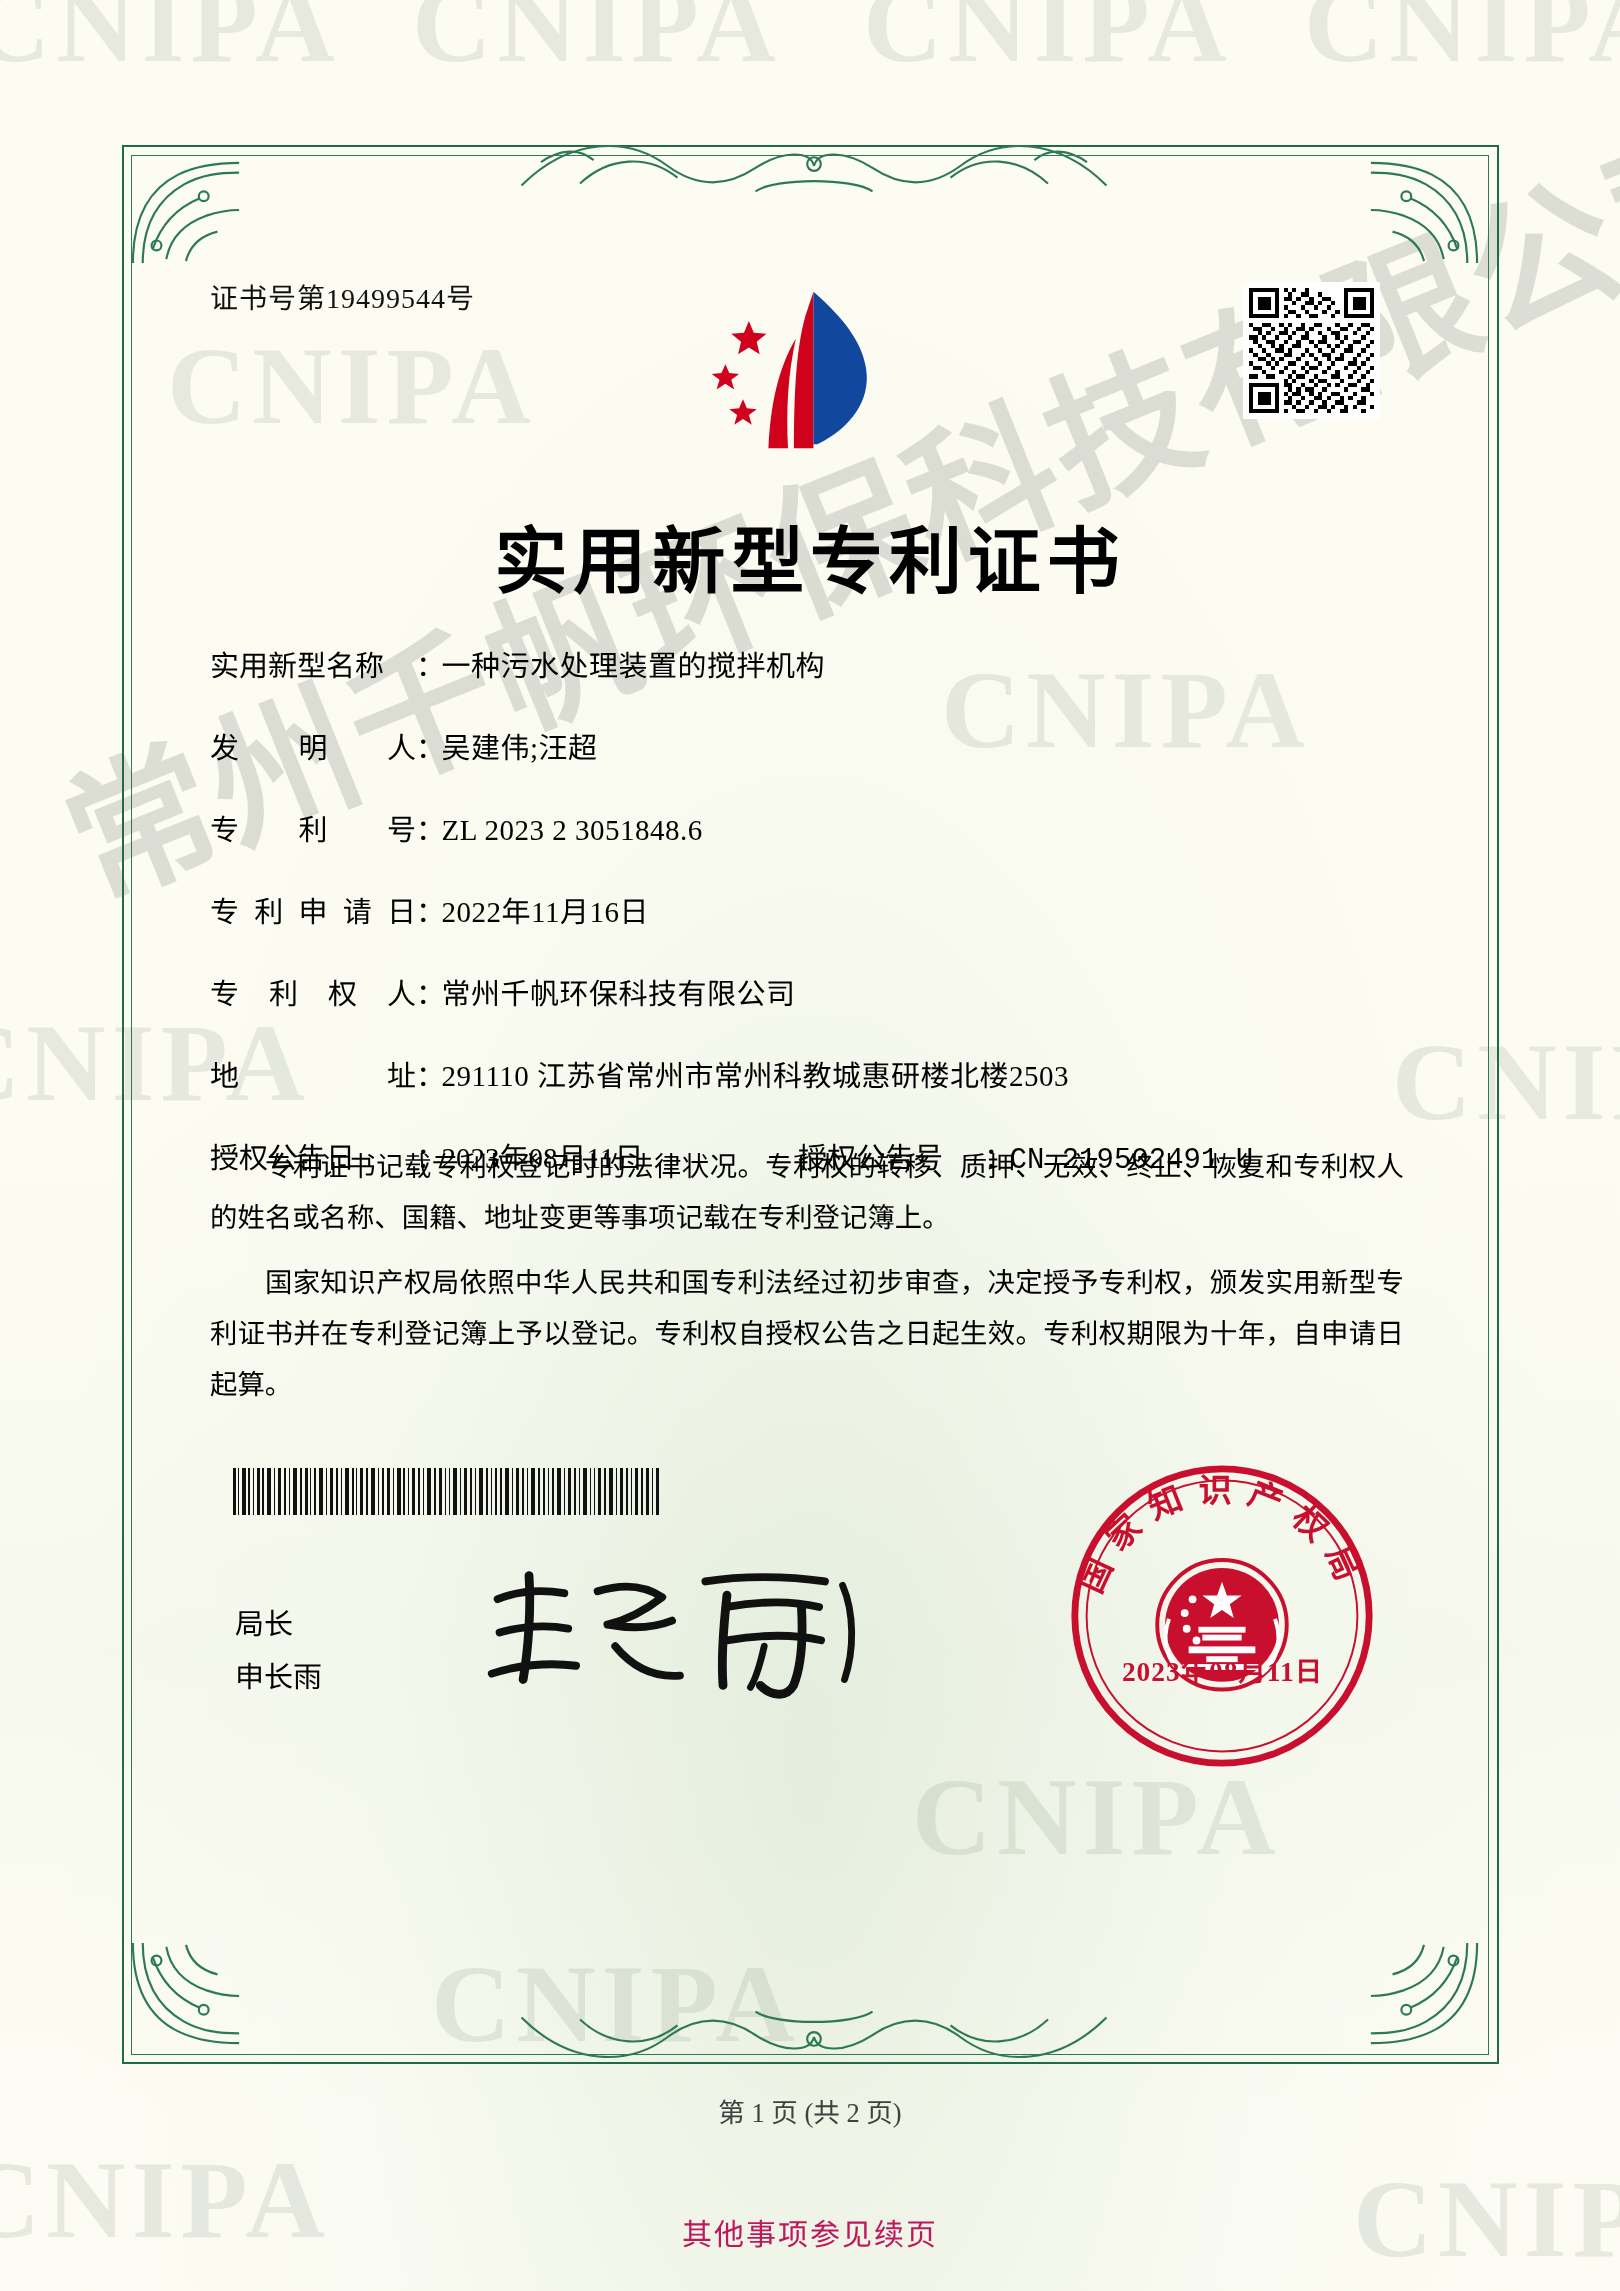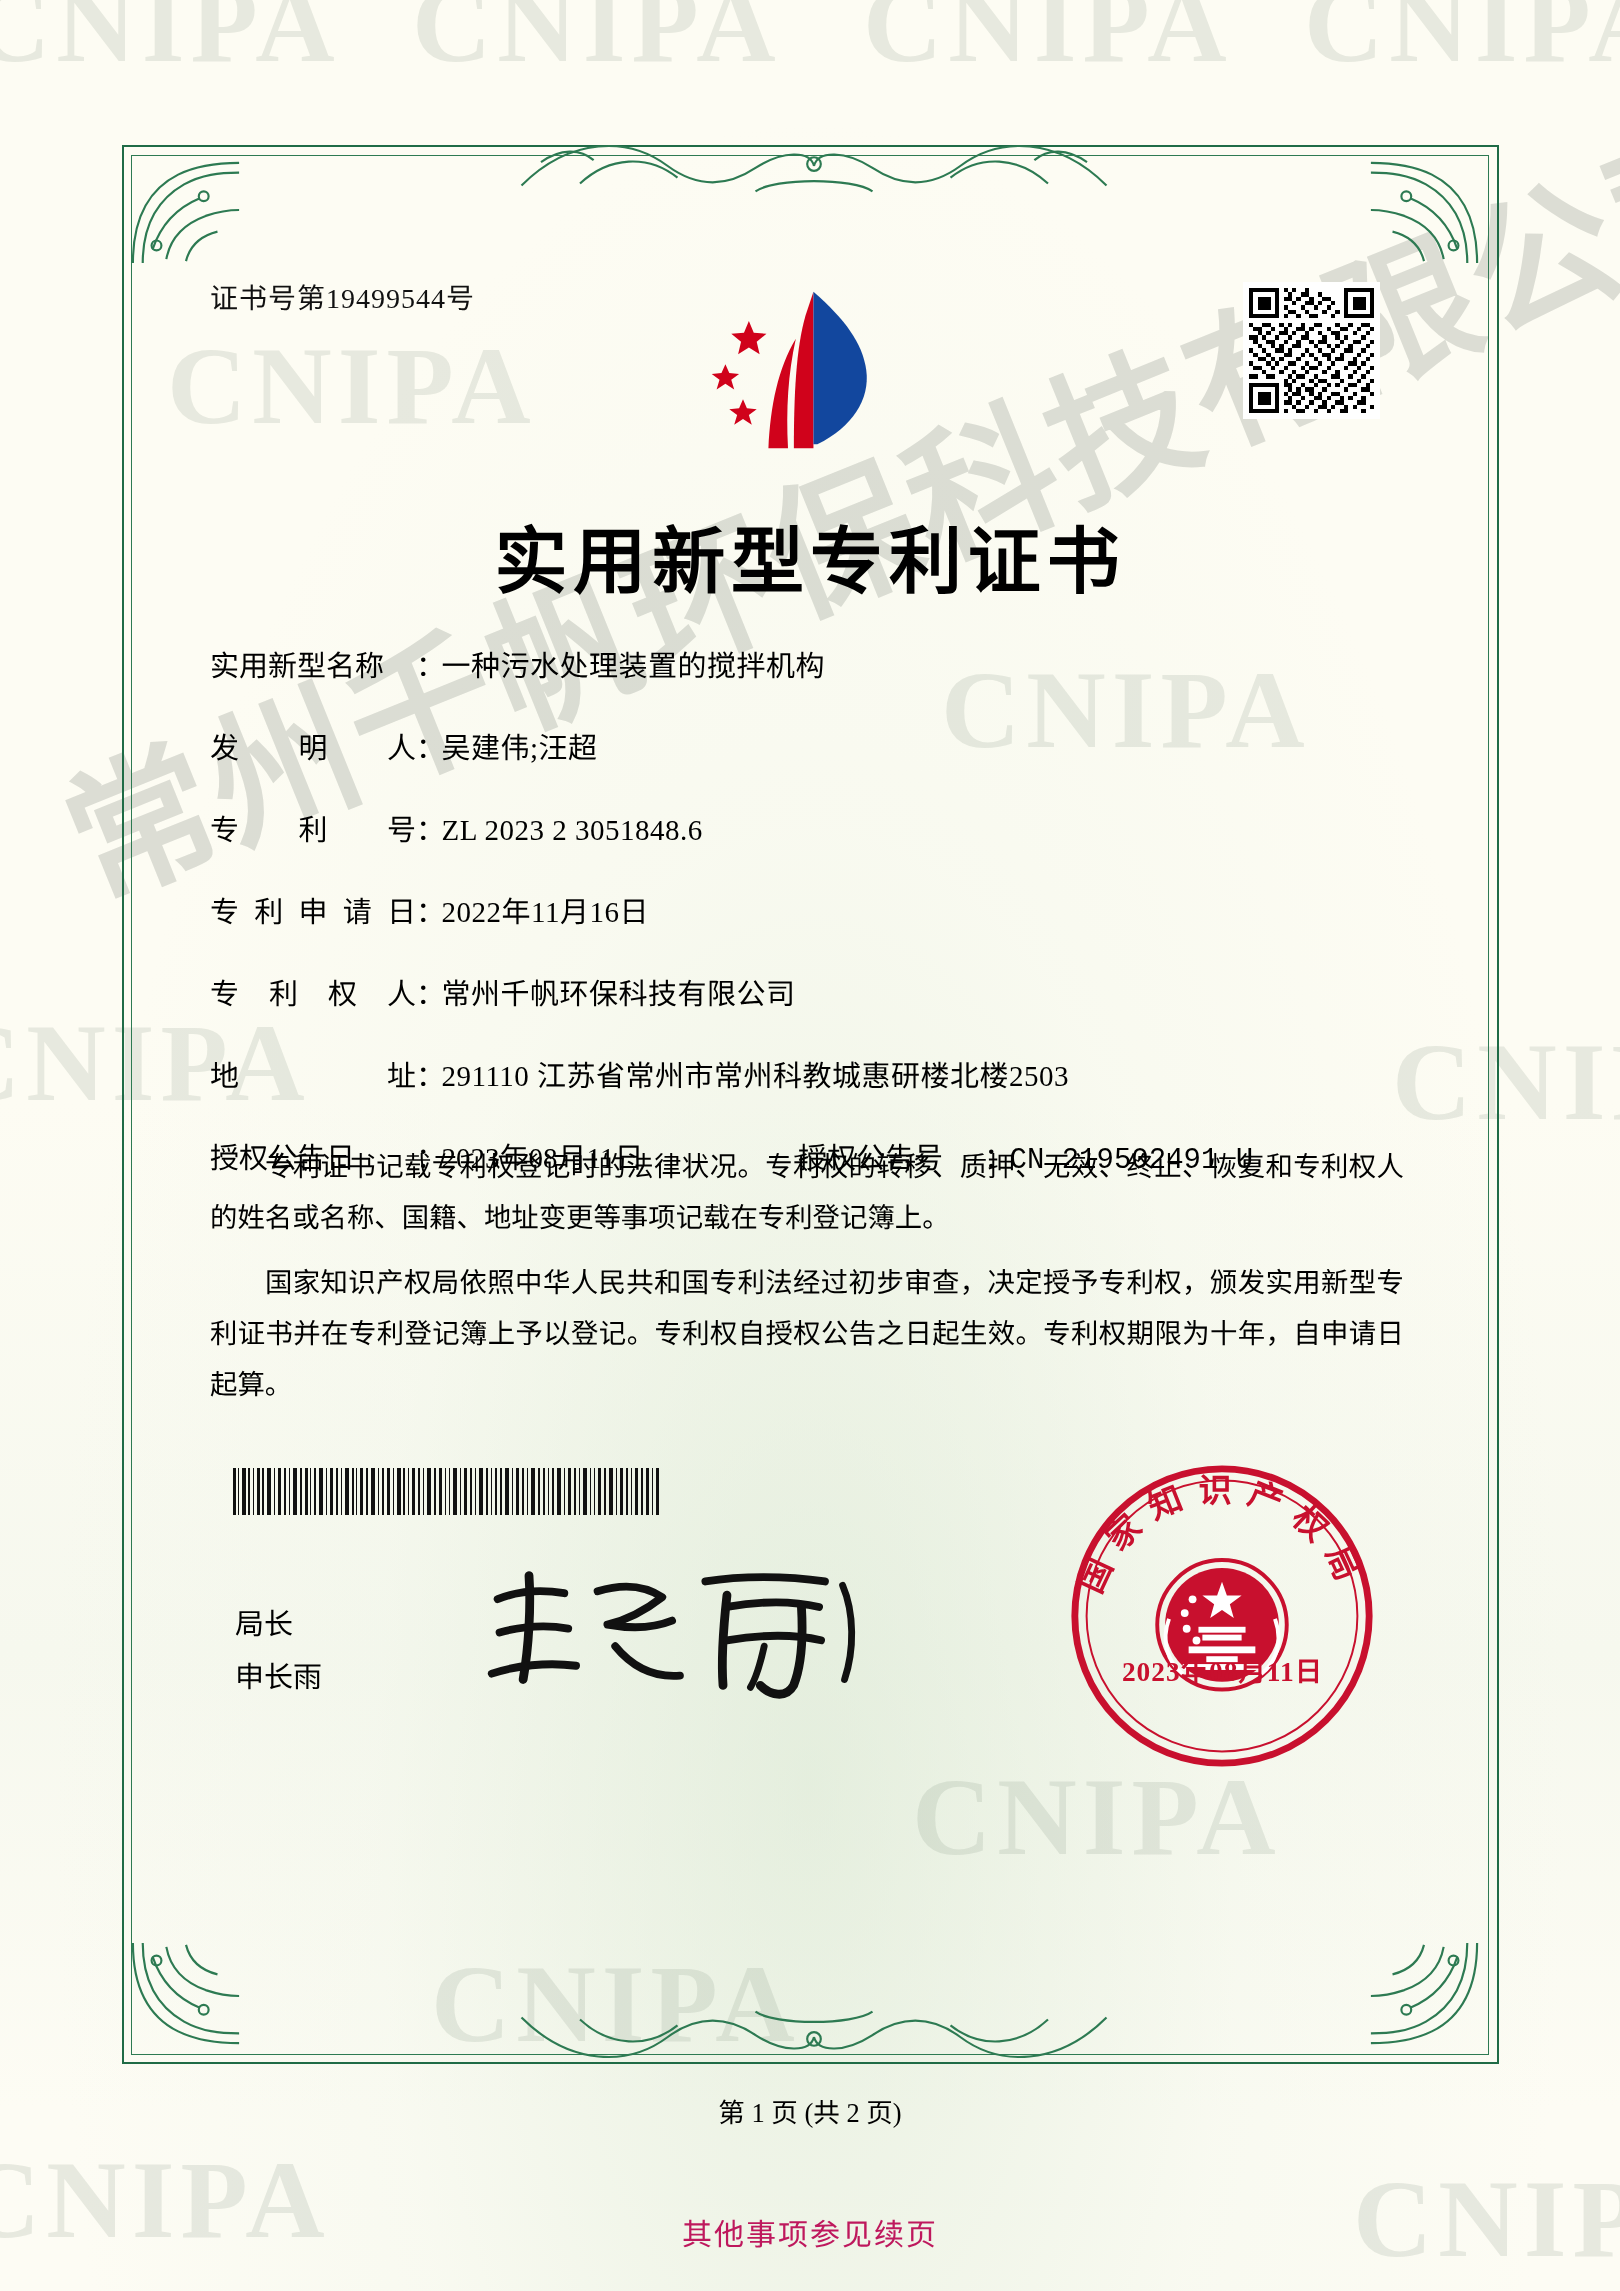--- a/index.html
+++ b/index.html
@@ -244,21 +244,21 @@
     font-weight: 600;
     letter-spacing: 1px;
   }
 
   .page-no {
     position: absolute;
     left: 0; right: 0;
     top: 2091px;
     text-align: center;
     font-size: 26.5px;
-    color: #000000;
+    color: #404040;
   }
   .footer-note {
     position: absolute;
     left: 0; right: 0;
     top: 2210px;
     text-align: center;
     font-size: 30px;
     color: #be185d;
     letter-spacing: 2px;
   }

